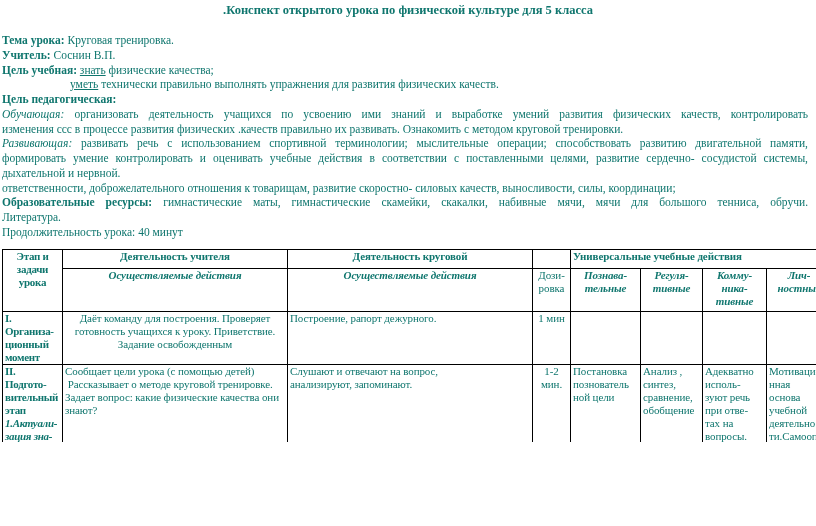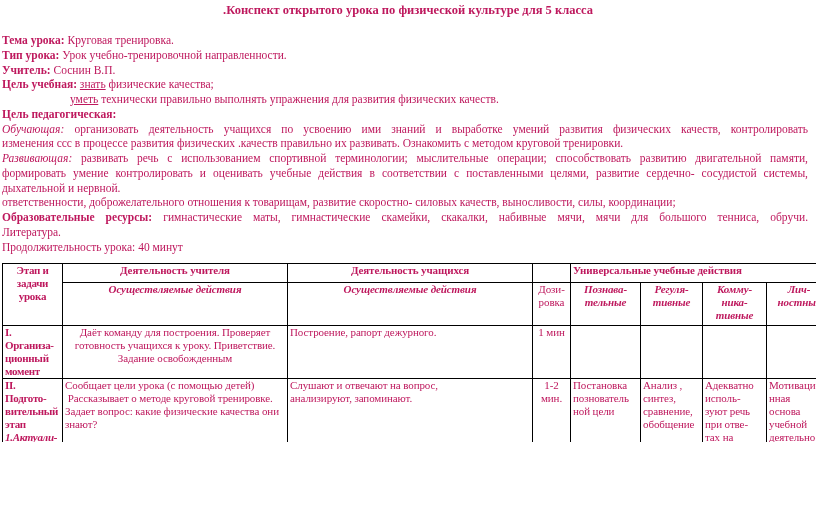--- a/index.html
+++ b/index.html
@@ -1,16 +1,16 @@
 <!DOCTYPE html>
 <html><head>
 <meta charset="utf-8">
 <style>
   html,body{margin:0;padding:0;background:#fff;}
-  .page{width:816px;height:442px;overflow:hidden;background:#fff;color:#be185d;
+  .page{width:816px;height:442px;overflow:hidden;background:#fff;color:#0f766e;
         font-family:"Liberation Serif","DejaVu Serif",serif;position:relative;}
   .top{padding:3px 0 0 2px;font-size:11.5px;line-height:14.75px;}
   .title{font-weight:bold;font-size:12.5px;line-height:15px;text-align:center;margin:0 2px 15px 0;}
   .p{margin:0;padding-right:8px;}
   .jl{text-align:justify;text-align-last:justify;}
   .lb{font-weight:bold;}
   .il{font-style:italic;}
   .ul{text-decoration:underline;}
   .umet{padding-left:68px;}
 
@@ -37,21 +37,20 @@
 </style>
 </head>
 <body>
 
 <div class="page">
   <div class="top">
     <div class="title">.Конспект открытого урока по физической культуре для 5 класса</div>
 
     <div class="p"><span class="lb">Тема урока:</span><span> Круговая тренировка.</span></div>
 
-    <div class="p"><span class="lb">Тип урока:</span><span> Урок учебно-тренировочной направленности.</span></div>
 
     <div class="p"><span class="lb">Учитель:</span><span> Соснин В.П.</span></div>
 
     <div class="p"><span class="lb">Цель учебная:</span> <span class="ul">знать</span><span> физические качества;</span></div>
 
     <div class="p umet"><span class="ul">уметь</span><span> технически правильно выполнять упражнения для развития физических качеств.</span></div>
 
     <div class="p"><span class="lb">Цель педагогическая:</span></div>
 
     <div class="p jl"><span class="il">Обучающая:</span><span> организовать деятельность учащихся по усвоению ими знаний и выработке умений развития физических качеств, контролировать</span></div>
@@ -84,21 +83,21 @@
       <tr class="h1row">
         <td class="b ctr stagecell" rowspan="2">
             <span class="cw">Этап и
 задачи
 урока</span>
           </td>
         <td class="b ctr">
             <span class="cw">Деятельность учителя</span>
           </td>
         <td class="b ctr">
-            <span class="cw">Деятельность учащихся</span>
+            <span class="cw">Деятельность круговой</span>
           </td>
         <td></td>
         <td class="b uudhead" colspan="4">
             <span class="cw">Универсальные учебные действия</span>
           </td>
       </tr>
       <tr class="h2row">
         <td class="bi ctr vmid">
             <span class="cw">Осуществляемые действия</span>
           </td>

